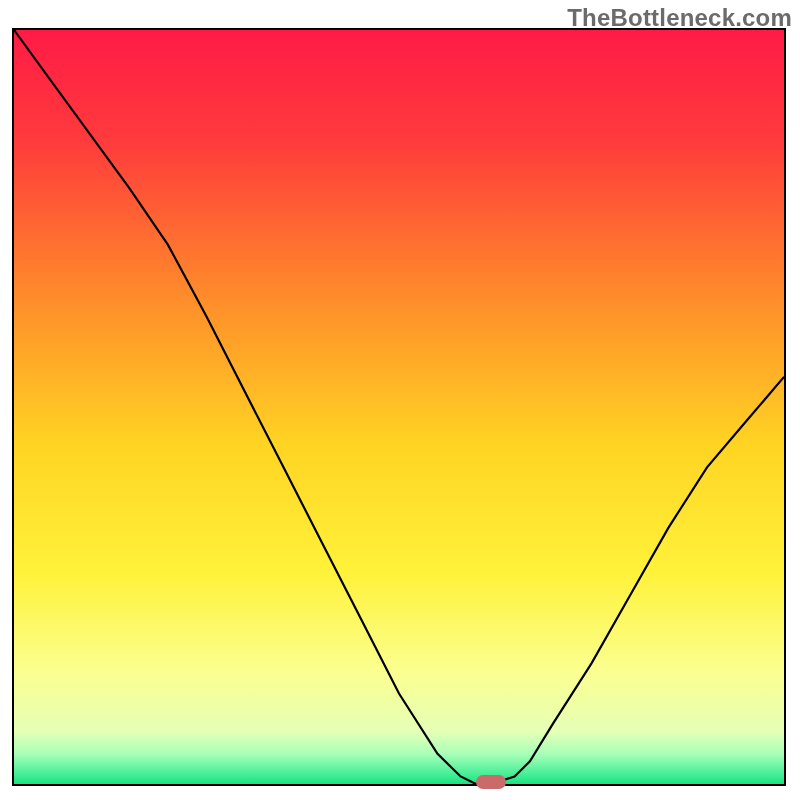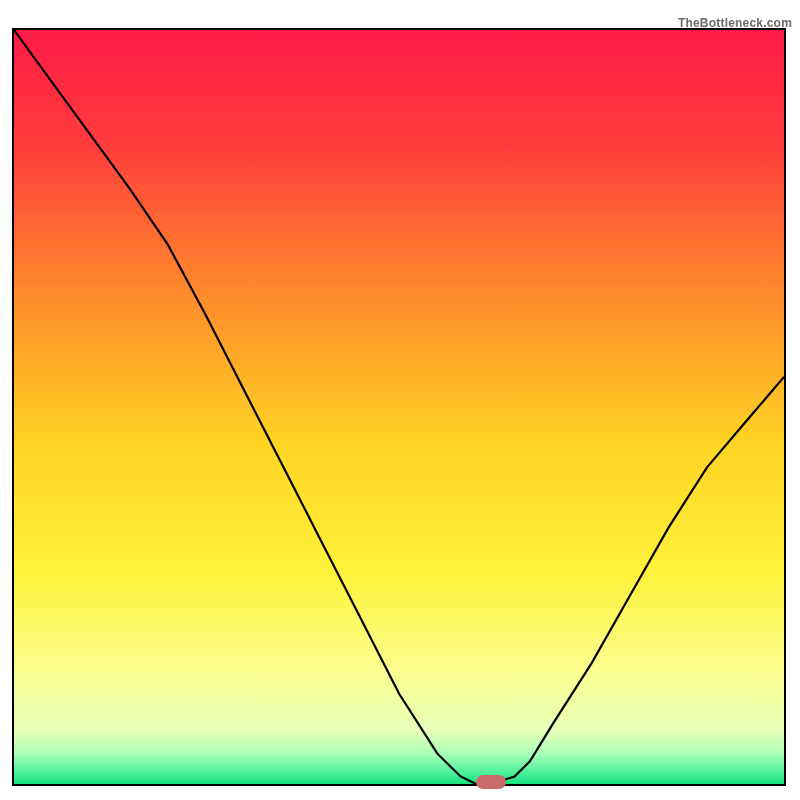--- a/index.html
+++ b/index.html
@@ -11,24 +11,24 @@
     background: #ffffff;
     font-family: Arial, Helvetica, sans-serif;
   }
   .page {
     width: 800px;
     height: 800px;
     position: relative;
   }
   .watermark {
     position: absolute;
-    top: 16px;
+    top: 4px;
     right: 8px;
     color: #6b6b6b;
-    font-size: 12px;
+    font-size: 24px;
     font-weight: 600;
     letter-spacing: 0.2px;
     z-index: 100;
     text-align: right;
   }
   .frame {
     position: absolute;
     left: 12px;
     top: 28px;
     width: 774px;

